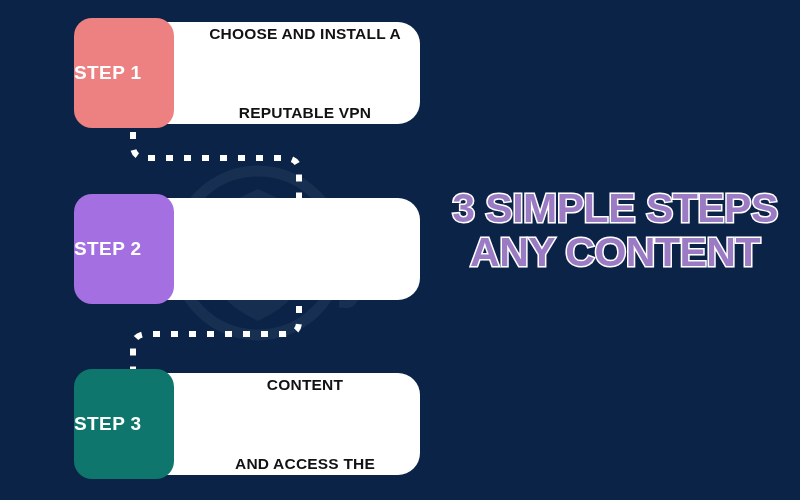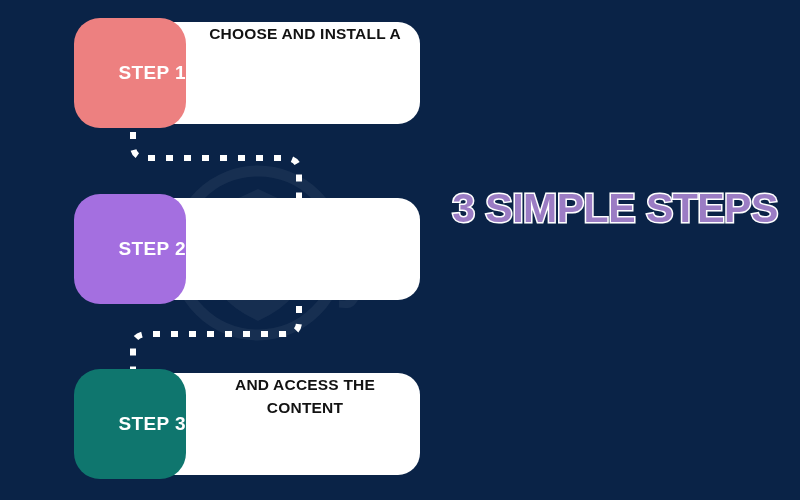--- a/index.html
+++ b/index.html
@@ -67,44 +67,44 @@
     box-sizing: border-box;
   }
   .card.c1 { left: 78px; top: 22px;  width: 342px; }
   .card.c2 { left: 78px; top: 198px; width: 342px; }
   .card.c3 { left: 78px; top: 373px; width: 342px; }
 
   .badge {
     position: absolute;
     left: -4px;
     top: -4px;
-    width: 112px;
+    width: 100px;
     height: 110px;
-    border-radius: 26px;
+    border-radius: 18px;
     display: flex;
     align-items: center;
-    justify-content: flex-end;
+    justify-content: flex-start;
     box-sizing: border-box;
   }
   .badge-label {
     color: #FFFFFF;
     font-family: "Liberation Sans", sans-serif;
     font-size: 19px;
     font-weight: 700;
     letter-spacing: 0.4px;
     white-space: nowrap;
   }
 
   .card-text {
     margin-left: 122px;
     margin-right: 10px;
     display: flex;
     flex-direction: column;
     align-items: center;
-    justify-content: flex-start;
+    justify-content: space-between;
     flex: 1;
     text-align: center;
     color: #121212;
     font-family: "Liberation Sans", sans-serif;
     font-size: 15.5px;
     font-weight: 700;
     line-height: 1.5;
     letter-spacing: 0.2px;
     position: relative;
     z-index: 2;
@@ -149,36 +149,38 @@
     <path d="M133 132 L133 146 Q133 158 147 158 L285 158 Q299 158 299 172 L299 200" fill="none" stroke="#FFFFFF" stroke-width="6" stroke-dasharray="7 11" stroke-linecap="butt"></path>
     <path d="M299 306 L299 322 Q299 334 285 334 L147 334 Q133 334 133 348 L133 376" fill="none" stroke="#FFFFFF" stroke-width="6" stroke-dasharray="7 11" stroke-linecap="butt"></path>
   </svg>
 
   <div class="card c1">
     <div class="badge" style="background:#ED8080;">
       <span class="badge-label">STEP 1</span>
     </div>
     <div class="card-text">
       <span class="line">CHOOSE AND INSTALL A</span>
+      <span class="line">REPUTABLE VPN</span>
     </div>
   </div>
 
   <div class="card c2">
-    <div class="badge" style="background:#A46FE0;padding-left:42px;">
+    <div class="badge" style="background:#A46FE0;">
       <span class="badge-label">STEP 2</span>
     </div>
   </div>
 
   <div class="card c3">
     <div class="badge" style="background:#0f766e;">
       <span class="badge-label">STEP 3</span>
     </div>
     <div class="card-text">
+      <span class="line">CONTENT</span>
       <span class="line">AND ACCESS THE</span>
-      <span class="line">CONTENT</span>
     </div>
   </div>
 
   <div class="headline">
     <span class="hl-line">3 SIMPLE STEPS</span>
+    <span class="hl-line">ANY CONTENT</span>
   </div>
 
 </div>
 
 </body></html>

